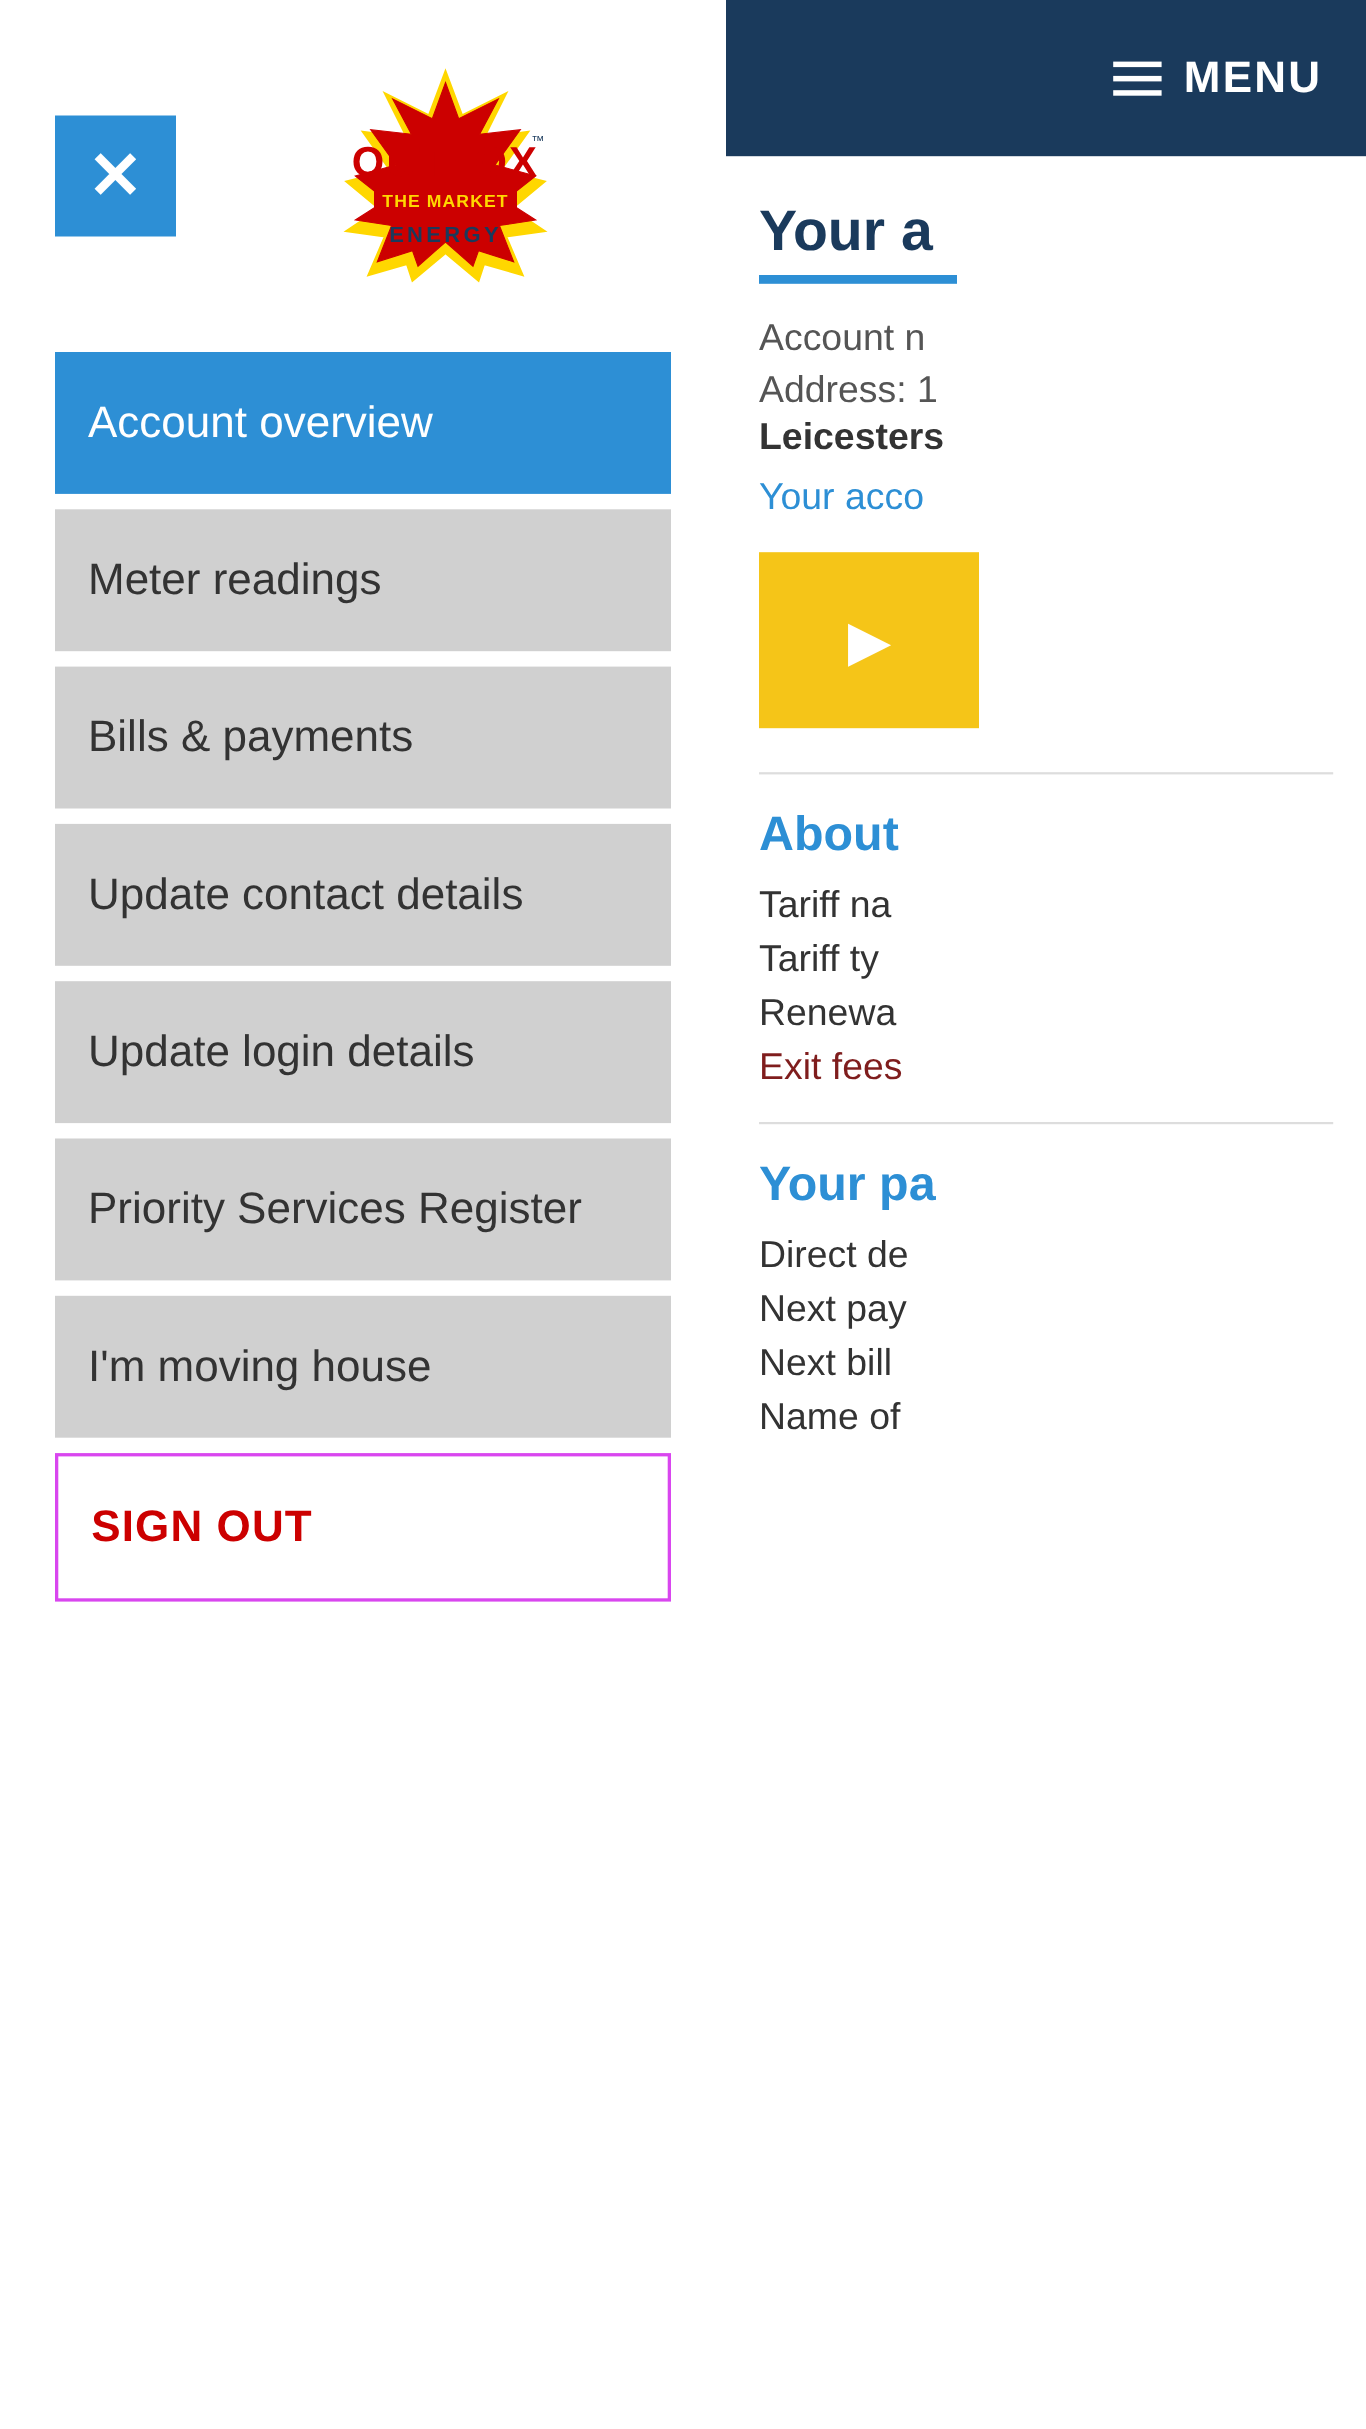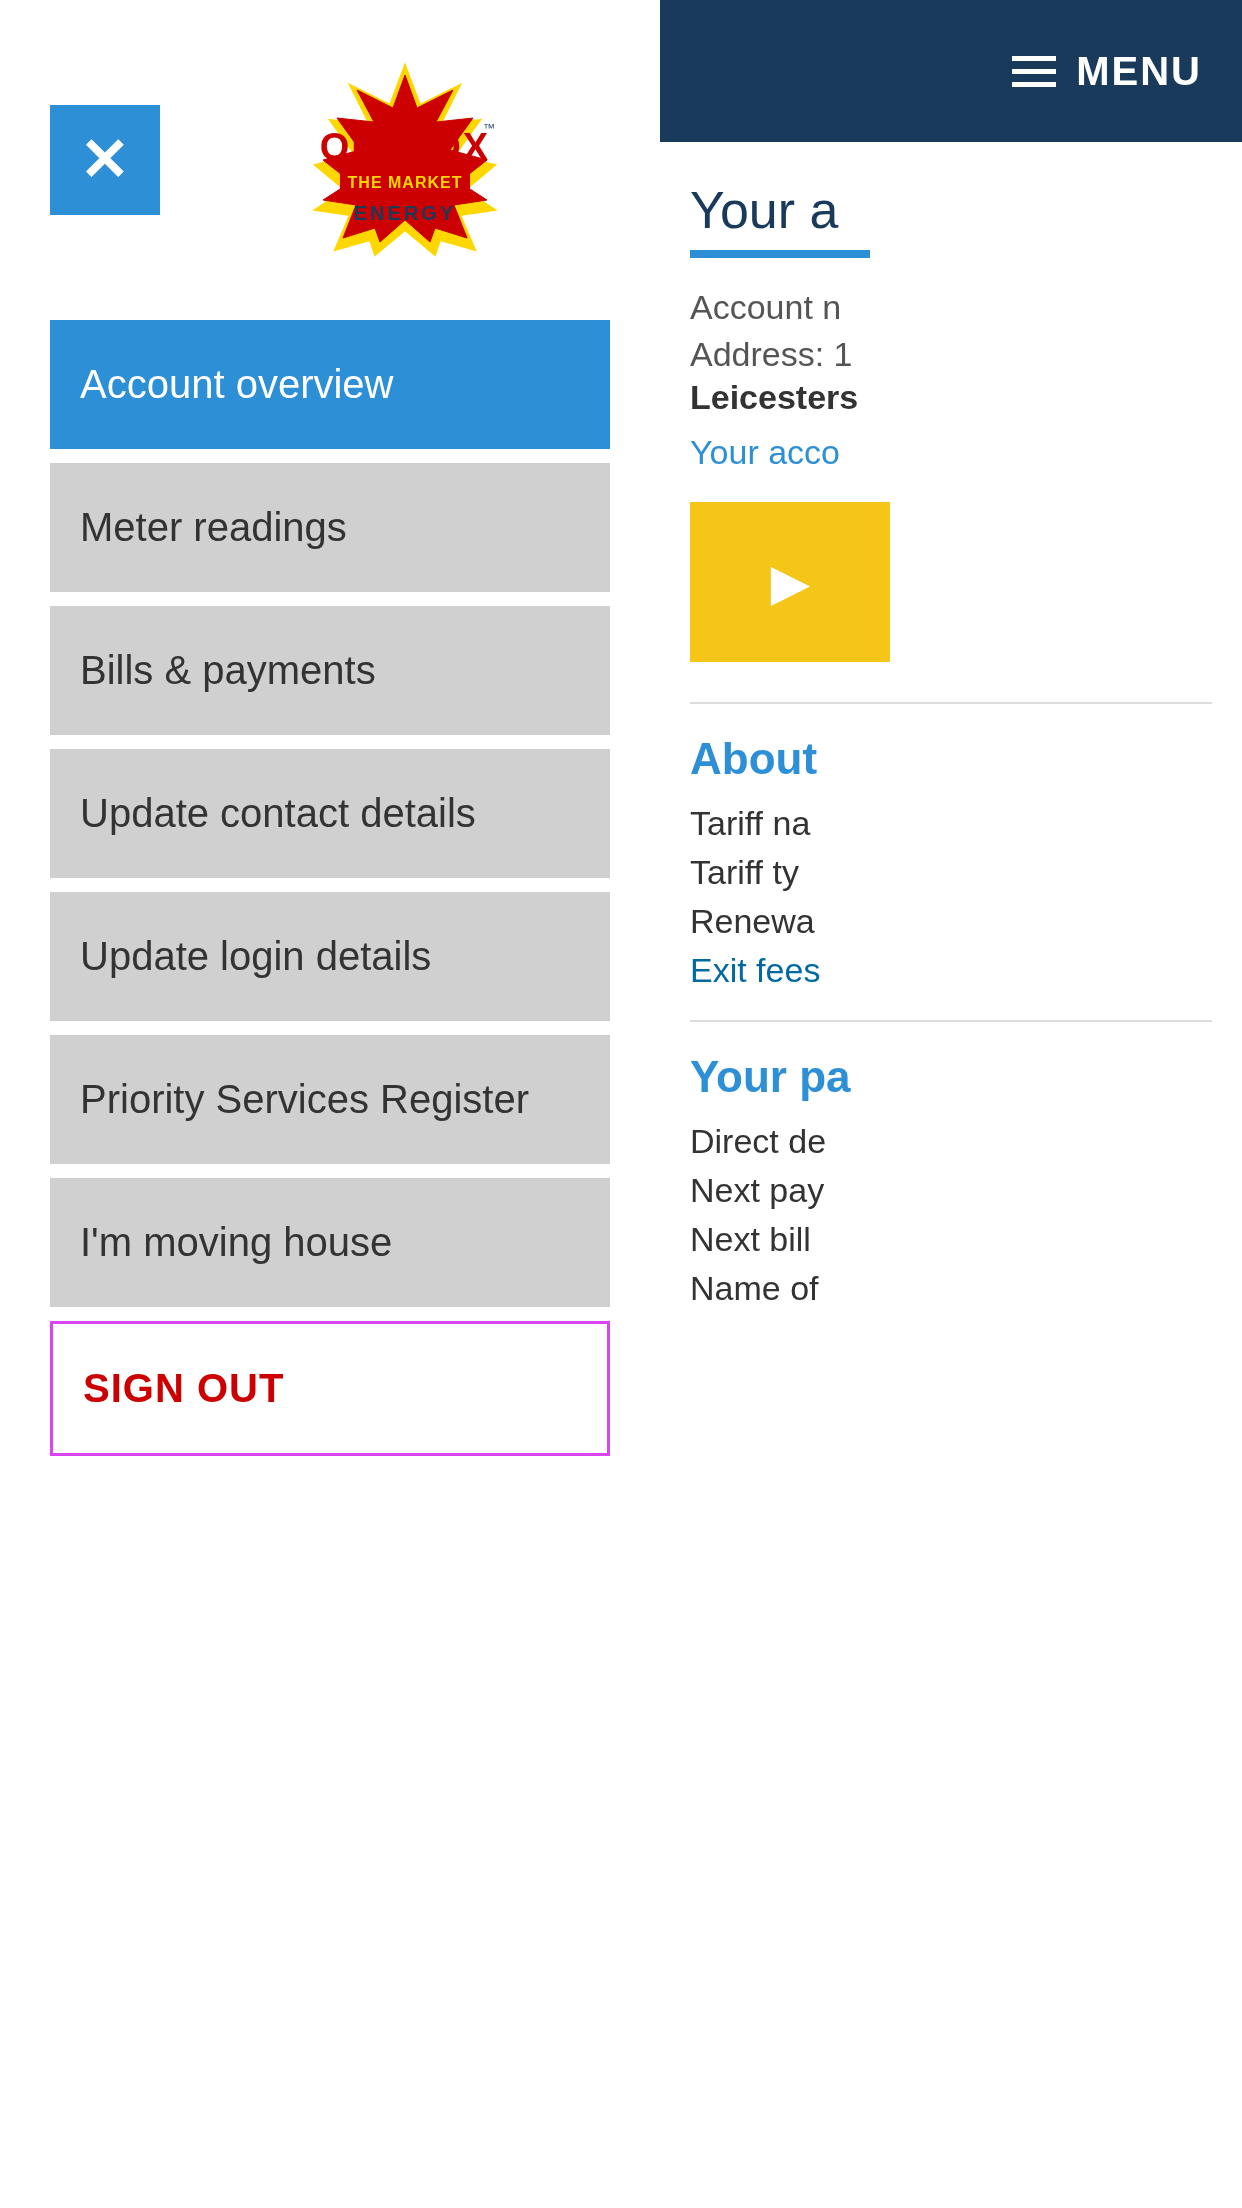--- a/index.html
+++ b/index.html
@@ -230,21 +230,21 @@
         <div class="hamburger-line"></div>
         <div class="hamburger-line"></div>
       </div>
       <span style="color: #fff; font-size: 40px; font-weight: bold; letter-spacing: 2px;">MENU</span>
     </div>
 
     <div style="position: absolute; top: 0; left: 0; right: 0; height: 320px; background: linear-gradient(160deg, #1a5c8c 0%, #2d8fd5 60%, #87ceeb 100%); z-index: -1;"></div>
 
     <div style="padding-top: 160px;">
 
-      <h1 style="font-size: 52px; color: #1a3a5c; font-weight: normal; margin-bottom: 10px;">Your a</h1>
+      <h1 style="font-size: 52px; color: #1a3a5c; font-weight: bold; margin-bottom: 10px;">Your a</h1>
       <div class="blue-bar"></div>
 
 
       <p style="font-size: 34px; color: #555; margin-bottom: 8px;">Account n</p>
       <p style="font-size: 34px; color: #555; margin-bottom: 4px;">Address: 1</p>
       <p style="font-size: 34px; color: #333; font-weight: bold; margin-bottom: 16px;">Leicesters</p>
 
       <p style="font-size: 34px; color: #2d8fd5; margin-bottom: 30px; cursor: pointer;">Your acco</p>
 
       <div class="yellow-button" style="background: #f5c518; width: 200px; height: 160px; display: flex; align-items: center; justify-content: center; margin-bottom: 40px; cursor: pointer;">
@@ -257,21 +257,21 @@
 
       <p style="font-size: 34px; color: #333; margin-bottom: 10px;">
         <span>Tariff na</span>
       </p>
       <p style="font-size: 34px; color: #333; margin-bottom: 10px;">
         <span>Tariff ty</span>
       </p>
       <p style="font-size: 34px; color: #333; margin-bottom: 10px;">
         <span>Renewa</span>
       </p>
-      <p style="font-size: 34px; color: #0369a1; margin-bottom: 25px;">
+      <p style="font-size: 34px; color: #7f1d1d; margin-bottom: 25px;">
         <span>Exit fees</span>
       </p>
 
       <div class="divider"></div>
 
       <h3 class="your-pa-title">Your pa</h3>
 
       <p style="font-size: 34px; color: #333; margin-bottom: 10px;">
         <span>Direct de</span>
       </p>

